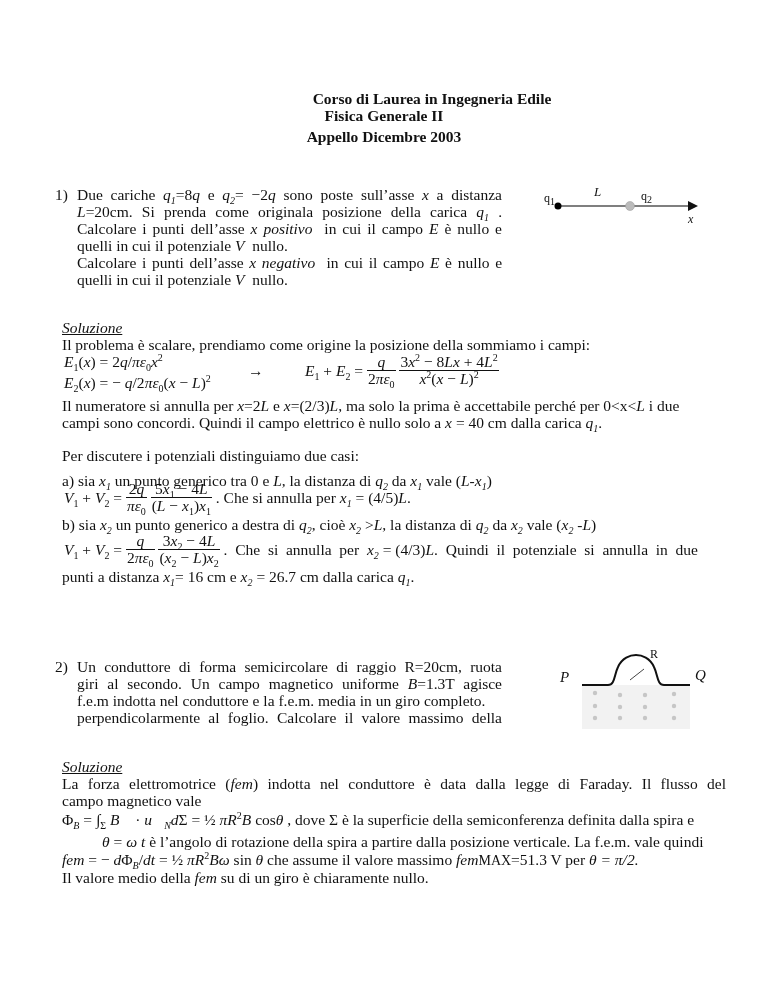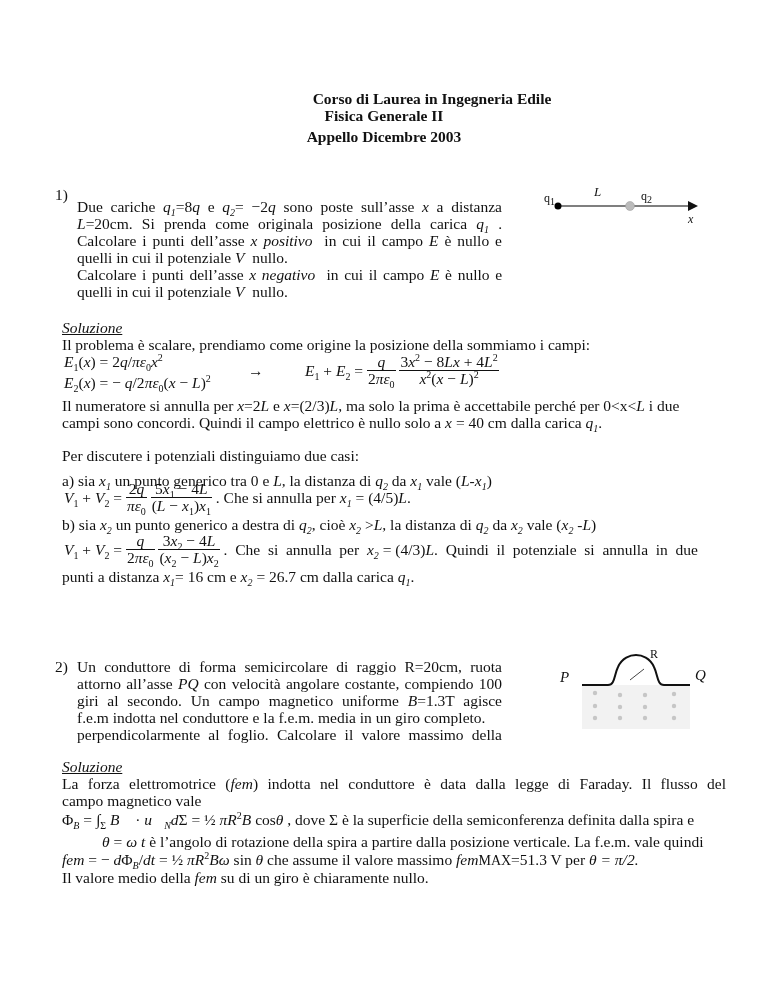--- a/index.html
+++ b/index.html
@@ -17,21 +17,21 @@
   sub, sup { font-size:10px; line-height:0; }
 </style>
 </head>
 <body>
 
 <div class="abs hdr" style="top:90px;padding-left:48px;">Corso di Laurea in Ingegneria Edile</div>
 <div class="abs hdr" style="top:107px;">Fisica Generale II</div>
 <div class="abs hdr" style="top:128px;">Appello Dicembre 2003</div>
 
 <div class="abs txt" style="left:55px; top:186px;">1)</div>
-<div class="abs" style="left:77px; top:198px; width:425px;">
+<div class="abs" style="left:77px; top:186px; width:425px;">
   <div class="txt just">Due cariche <i>q<sub>1</sub></i>=8<i>q</i> e <i>q<sub>2</sub></i>= −2<i>q</i> sono poste sull’asse <i>x</i> a distanza</div>
   <div class="txt just"><i>L</i>=20cm. Si prenda come originala posizione della carica <i>q<sub>1</sub></i> .</div>
   <div class="txt just">Calcolare i punti dell’asse <i>x positivo</i> &nbsp;in cui il campo <i>E</i> è nullo e</div>
   <div class="txt">quelli in cui il potenziale <i>V</i> &nbsp;nullo.</div>
   <div class="txt just">Calcolare i punti dell’asse <i>x negativo</i> &nbsp;in cui il campo <i>E</i> è nullo e</div>
   <div class="txt">quelli in cui il potenziale <i>V</i> &nbsp;nullo.</div>
 </div>
 
 <div class="abs" style="left:548px; top:186px; width:160px; height:44px;">
   <svg width="160" height="44" viewBox="0 0 160 44">
@@ -78,21 +78,20 @@
   <span style="vertical-align:middle;"><i>V</i><sub>1</sub> + <i>V</i><sub>2</sub> =</span>
   <span class="frac"><span class="num"><i>q</i></span><span>2<i>πε</i><sub>0</sub></span></span>
   <span class="frac"><span class="num">3<i>x</i><sub>2</sub> − 4<i>L</i></span><span>(<i>x</i><sub>2</sub> − <i>L</i>)<i>x</i><sub>2</sub></span></span>
   <span style="vertical-align:middle;">. &nbsp;Che &nbsp;si &nbsp;annulla &nbsp;per &nbsp;<i>x<sub>2</sub></i> = (4/3)<i>L</i>. &nbsp;Quindi &nbsp;il &nbsp;potenziale &nbsp;si &nbsp;annulla &nbsp;in &nbsp;due</span>
 </div>
 <div class="abs txt" style="left:62px; top:568px;">punti a distanza <i>x<sub>1</sub></i>= 16 cm e <i>x<sub>2</sub></i> = 26.7 cm dalla carica <i>q<sub>1</sub></i>.</div>
 
 <div class="abs txt" style="left:55px; top:658px;">2)</div>
 <div class="abs" style="left:77px; top:658px; width:425px;">
   <div class="txt just">Un conduttore di forma semicircolare di raggio R=20cm, ruota</div>
-  <div class="txt just">attorno all’asse <i>PQ</i> con velocità angolare costante, compiendo 100</div>
   <div class="txt just">giri al secondo. Un campo magnetico uniforme <i>B</i>=1.3T agisce</div>
   <div class="txt">f.e.m indotta nel conduttore e la f.e.m. media in un giro completo.</div>
   <div class="txt just">perpendicolarmente al foglio. Calcolare il valore massimo della</div>
 </div>
 
 <div class="abs" style="left:560px; top:645px; width:160px; height:100px;">
   <svg width="160" height="100" viewBox="0 0 160 100">
     <rect x="22" y="40" width="108" height="44" fill="#f2f2f2"></rect>
     <g fill="#c6c6c6">
       <circle cx="35" cy="48" r="2.2"></circle>

